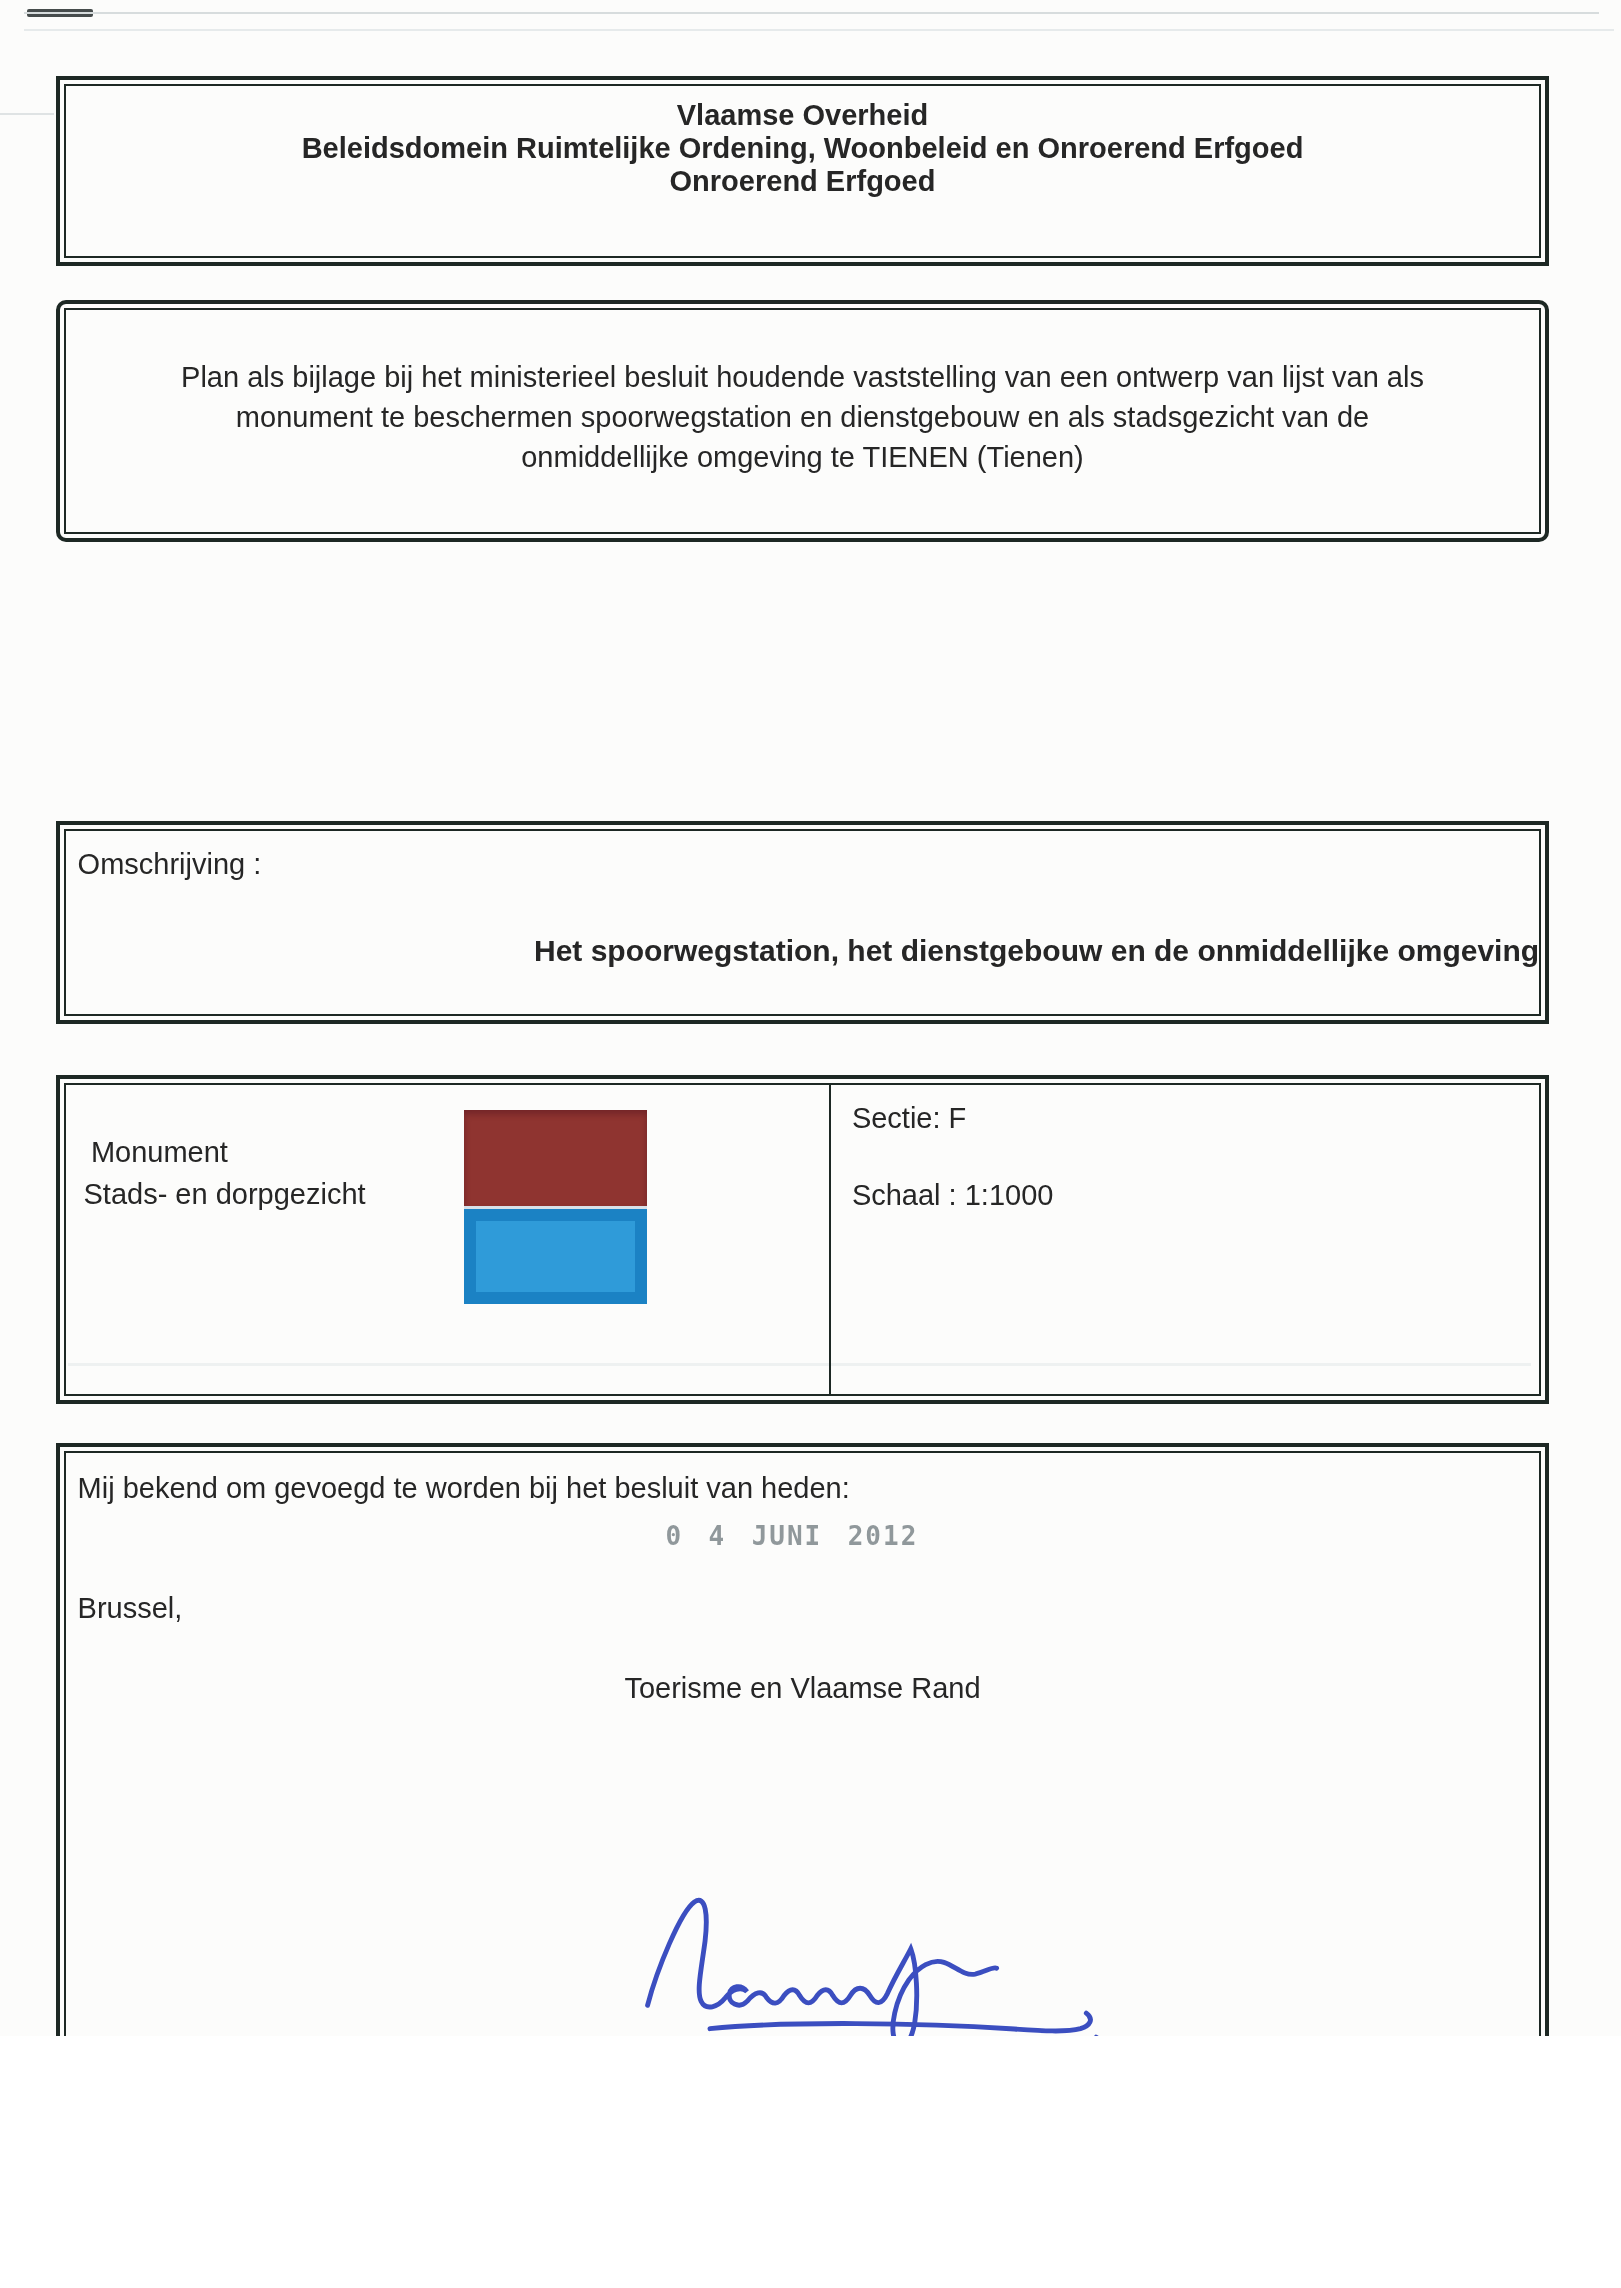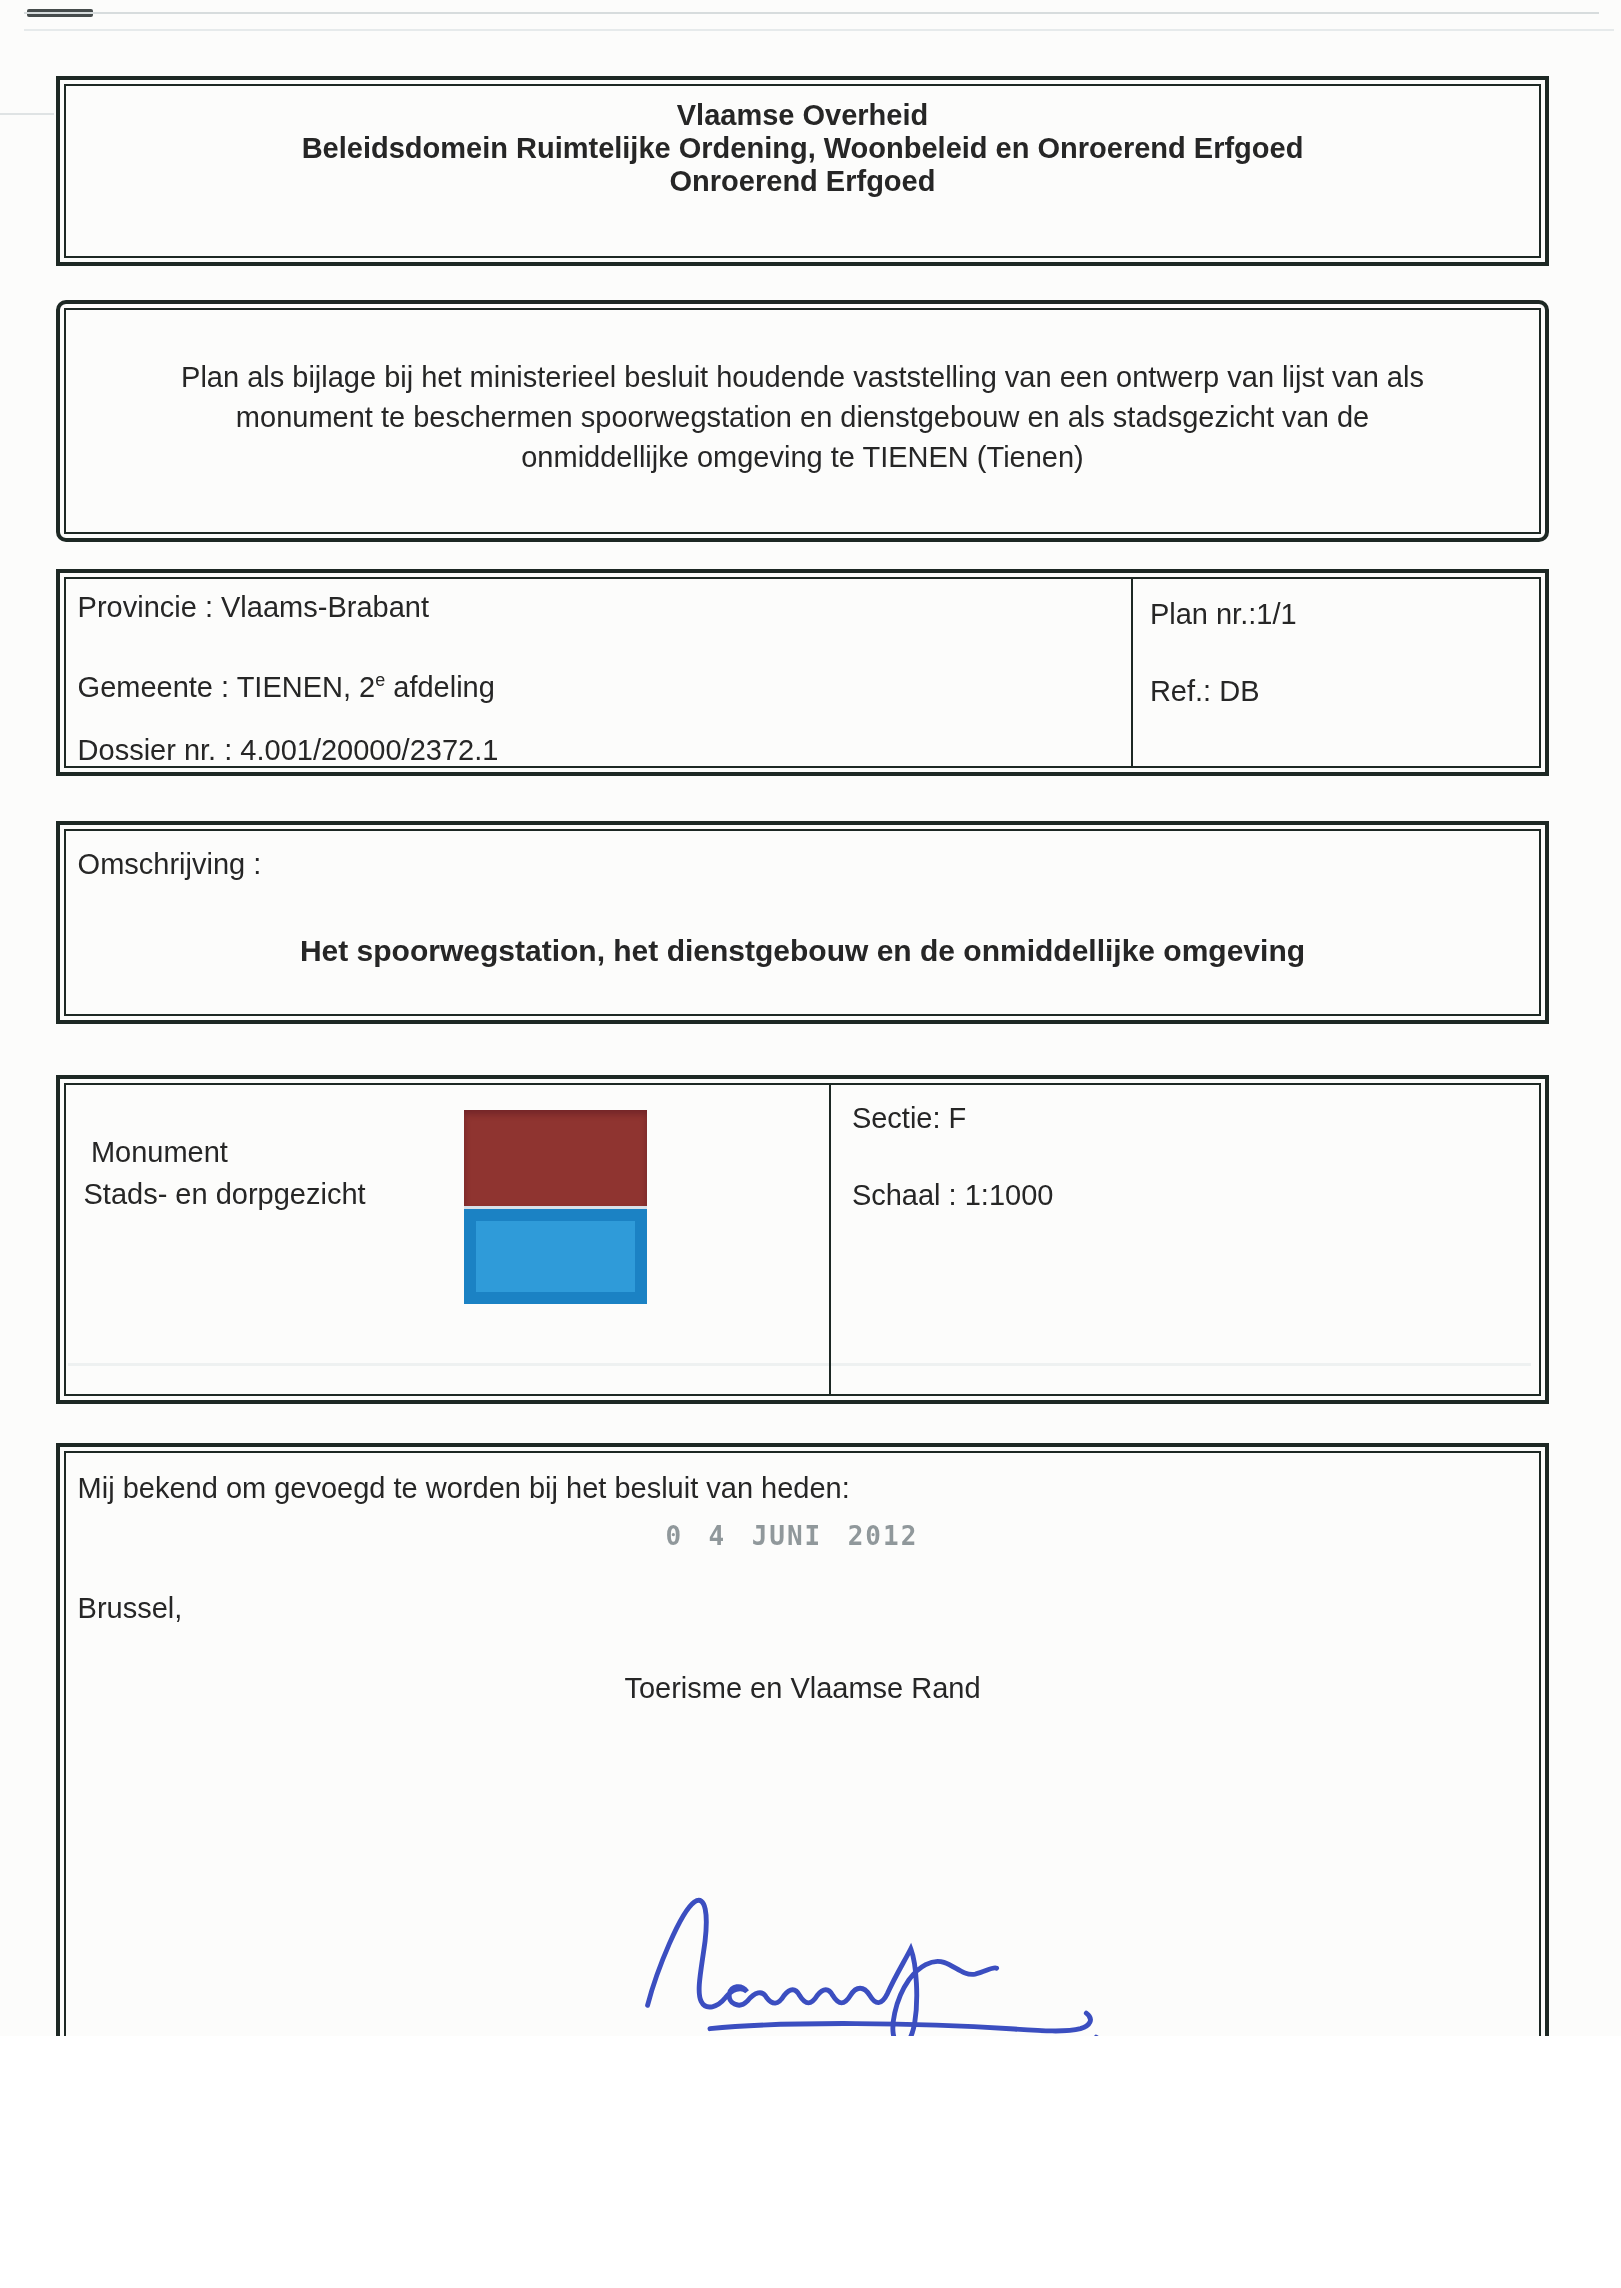--- a/index.html
+++ b/index.html
@@ -63,35 +63,25 @@
       <div class="t center hline" style="top:77px;">Onroerend Erfgoed</div>
     </div>
   </div>
 
   <div class="dbox" style="top:300px; height:242px;border-radius:10px;">
     <div class="dbox-inner">
       <div class="t center para" style="top:47px; padding:0 84px;">Plan als bijlage bij het ministerieel besluit houdende vaststelling van een ontwerp van lijst van als monument te beschermen spoorwegstation en dienstgebouw en als stadsgezicht van de onmiddellijke omgeving te TIENEN (Tienen)</div>
     </div>
   </div>
 
-  <div class="dbox" style="top:569px; height:207px;">
-    <div class="dbox-inner">
-      <div class="vdivider" style="left:1065px;"></div>
-      <div class="t fs30" style="left:11.7px; top:9.8px;">Provincie : Vlaams-Brabant</div>
-      <div class="t fs30" style="left:11.7px; top:83px;"><span>Gemeente : TIENEN, 2</span><sup>e</sup><span> afdeling</span></div>
-      <div class="t fs30" style="left:11.7px; top:153px;">Dossier nr. : 4.001/20000/2372.1</div>
-      <div class="t fs30" style="left:1084px; top:17.6px;">Plan nr.:1/1</div>
-      <div class="t fs30" style="left:1084px; top:94px;">Ref.: DB</div>
-    </div>
-  </div>
 
   <div class="dbox" style="top:821px; height:203px;">
     <div class="dbox-inner">
       <div class="t fs30" style="left:11.7px; top:15.6px;">Omschrijving :</div>
-      <div class="t center b fs31" style="top:101px;">Het spoorwegstation, het dienstgebouw en de onmiddellijke omgeving</div>
+      <div class="t center b fs31" style="top:101px;text-align:right;">Het spoorwegstation, het dienstgebouw en de onmiddellijke omgeving</div>
     </div>
   </div>
 
   <div class="dbox" style="top:1075px; height:329px;">
     <div class="dbox-inner">
       <div class="vdivider" style="left:763px;"></div>
 
       <div class="t fs30" style="left:25px; top:49px;">Monument</div>
       <div class="t fs30" style="left:17.6px; top:91px;">Stads- en dorpgezicht</div>
 

